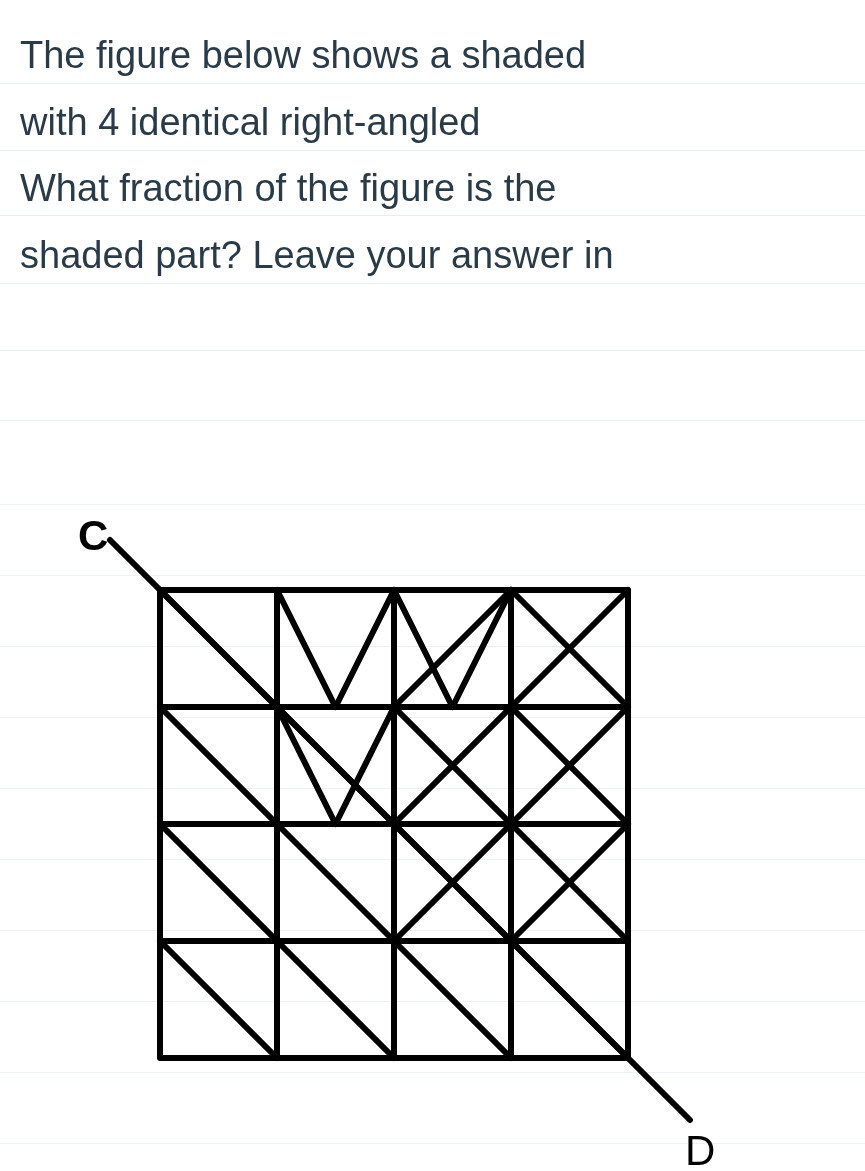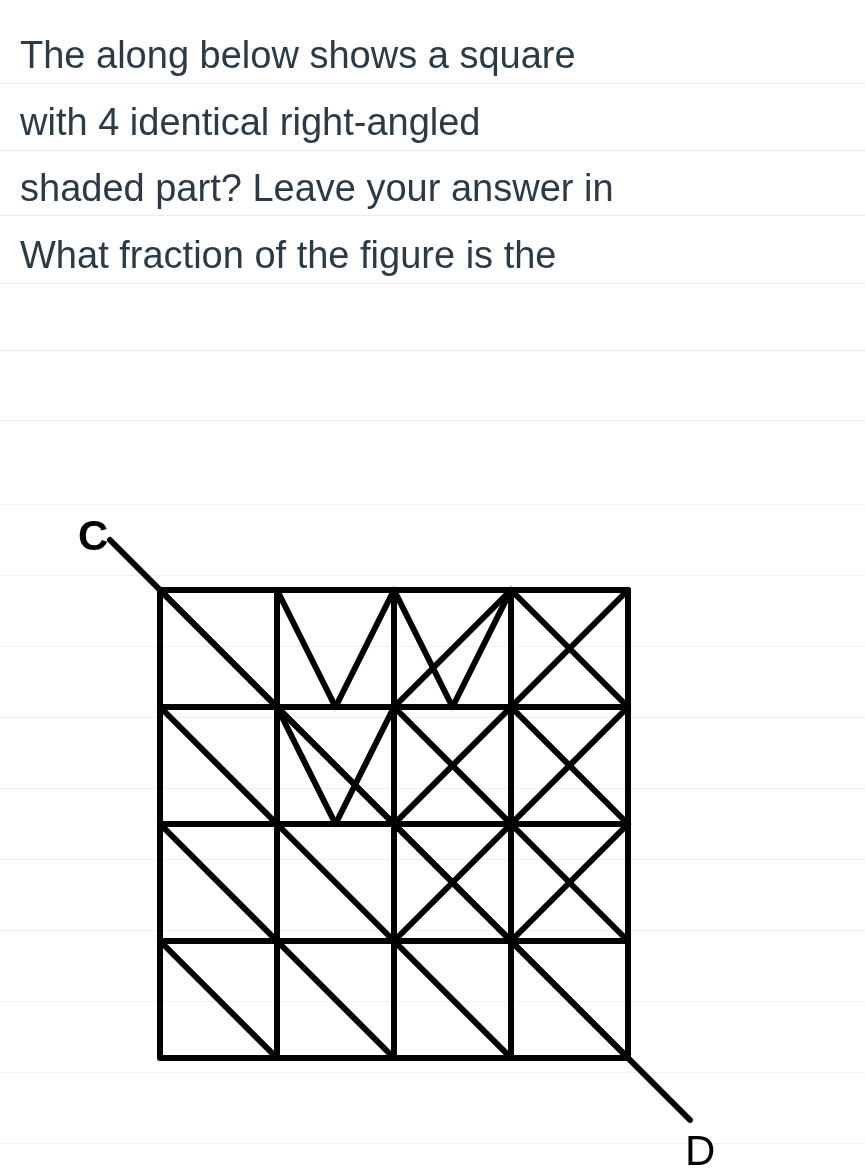--- a/index.html
+++ b/index.html
@@ -54,24 +54,24 @@
 <div class="rules">
   <div class="rule" style="top:83px"></div>
   <div class="rule" style="top:150px"></div>
   <div class="rule" style="top:215px"></div>
   <div class="rule" style="top:283px"></div>
   <div class="rule" style="top:350px"></div>
   <div class="rule" style="top:420px"></div>
 </div>
 
 <div class="problem-text">
-  <div>The along  below shows a square</div>
+  <div>The figure  below shows a shaded</div>
   <div>with 4 identical right-angled</div>
+  <div>What fraction of the figure is the</div>
   <div>shaded part? Leave your answer in</div>
-  <div>What fraction of the figure is the</div>
 </div>
 
 <div class="notebook-area">
   <div class="nb-rules">
     <div class="nb-rule" style="top:74px"></div>
     <div class="nb-rule" style="top:145px"></div>
     <div class="nb-rule" style="top:216px"></div>
     <div class="nb-rule" style="top:287px"></div>
     <div class="nb-rule" style="top:358px"></div>
     <div class="nb-rule" style="top:429px"></div>

